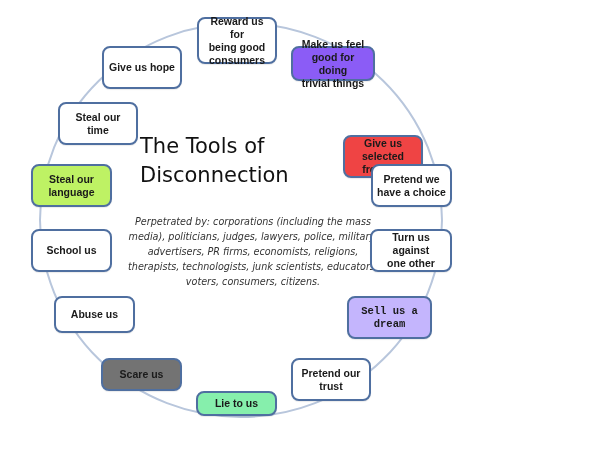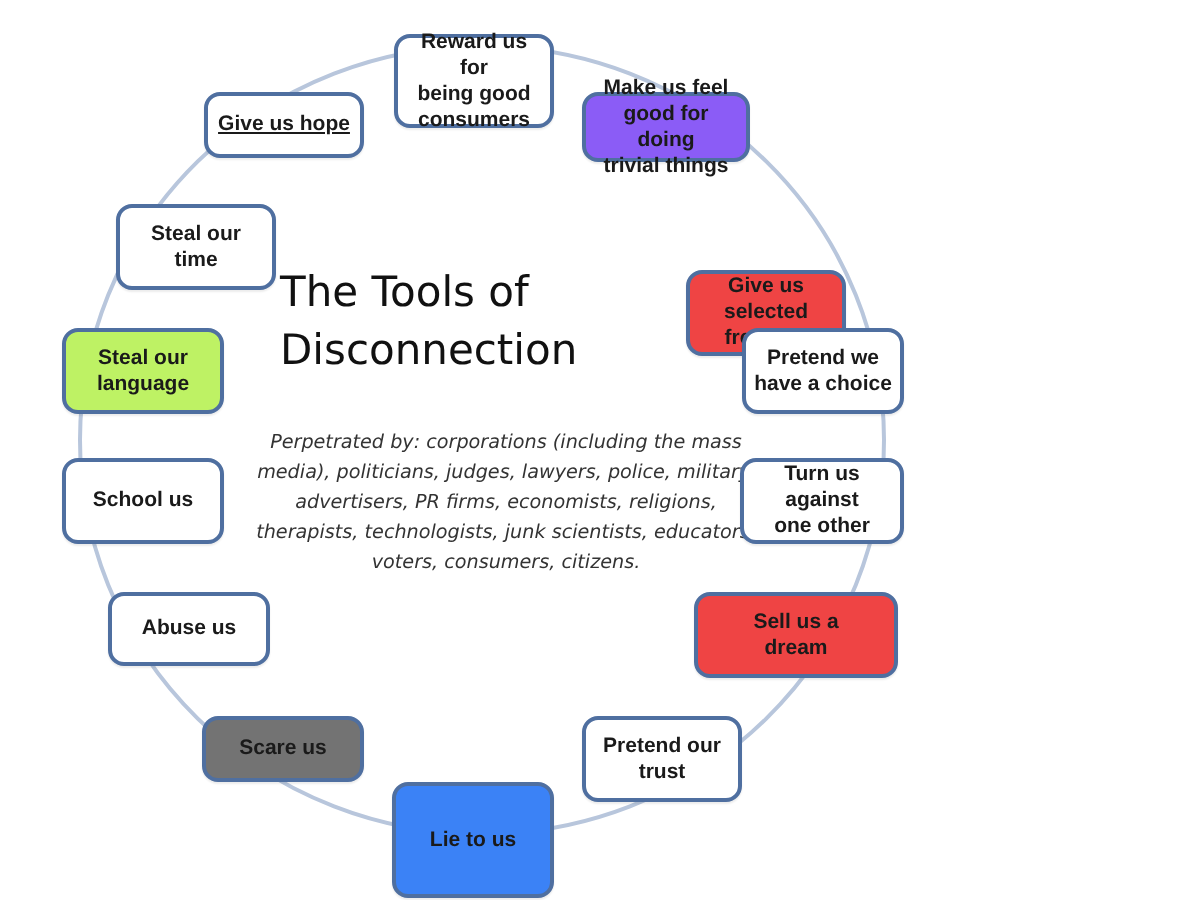--- a/index.html
+++ b/index.html
@@ -51,24 +51,24 @@
 <div class="node" style="left: 291px; top: 46px; width: 84px; height: 35px; border-color: rgb(79, 111, 160); background: #8b5cf6; color: rgb(26, 26, 26);">Make us feel
 good for doing
 trivial things</div>
 <div class="node" style="left: 343px; top: 107px; width: 80px; height: 43px; border-color: rgb(79, 111, 160); background: #ef4444; color: rgb(26, 26, 26); margin-top: 28px;">Give us
 selected
 freedom</div>
 <div class="node" style="left: 371px; top: 164px; width: 81px; height: 43px; border-color: rgb(79, 111, 160); background: rgb(255, 255, 255); color: rgb(26, 26, 26);">Pretend we
 have a choice</div>
 <div class="node" style="left: 370px; top: 229px; width: 82px; height: 43px; border-color: rgb(79, 111, 160); background: rgb(255, 255, 255); color: rgb(26, 26, 26);">Turn us against
 one other</div>
-<div class="node" style="left: 347px; top: 296px; width: 102px; height: 43px; border-color: rgb(79, 111, 160); background: #ef4444; color: rgb(26, 26, 26);">Sell us a
+<div class="node" style="left: 347px; top: 296px; width: 85px; height: 43px; border-color: rgb(79, 111, 160); background: #c4b5fd; color: rgb(26, 26, 26); font-family: Liberation Mono, monospace;">Sell us a
 dream</div>
 <div class="node" style="left: 291px; top: 358px; width: 80px; height: 43px; border-color: rgb(79, 111, 160); background: rgb(255, 255, 255); color: rgb(26, 26, 26);">Pretend our
 trust</div>
-<div class="node" style="left: 196px; top: 391px; width: 81px; height: 58px; border-color: rgb(79, 111, 160); background: #3b82f6; color: rgb(26, 26, 26);">Lie to us</div>
+<div class="node" style="left: 196px; top: 391px; width: 81px; height: 25px; border-color: rgb(79, 111, 160); background: #86efac; color: rgb(26, 26, 26);">Lie to us</div>
 <div class="node" style="left: 101px; top: 358px; width: 81px; height: 33px; border-color: rgb(79, 111, 160); background: #737373; color: rgb(26, 26, 26); text-align: right;">Scare us</div>
 <div class="node" style="left: 54px; top: 296px; width: 81px; height: 37px; border-color: rgb(79, 111, 160); background: rgb(255, 255, 255); color: rgb(26, 26, 26);">Abuse us</div>
 <div class="node" style="left: 31px; top: 229px; width: 81px; height: 43px; border-color: rgb(79, 111, 160); background: rgb(255, 255, 255); color: rgb(26, 26, 26);">School us</div>
 <div class="node" style="left: 31px; top: 164px; width: 81px; height: 43px; border-color: rgb(79, 111, 160); background: #bef264; color: rgb(26, 26, 26);">Steal our
 language</div>
 <div class="node" style="left: 58px; top: 102px; width: 80px; height: 43px; border-color: rgb(79, 111, 160); background: rgb(255, 255, 255); color: rgb(26, 26, 26);">Steal our time</div>
-<div class="node" style="left: 102px; top: 46px; width: 80px; height: 33px; border-color: rgb(79, 111, 160); background: rgb(255, 255, 255); color: rgb(26, 26, 26); text-decoration: underline;">Give us hope</div>
+<div class="node" style="left: 102px; top: 46px; width: 80px; height: 43px; border-color: rgb(79, 111, 160); background: rgb(255, 255, 255); color: rgb(26, 26, 26);">Give us hope</div>
 
 </body></html>

